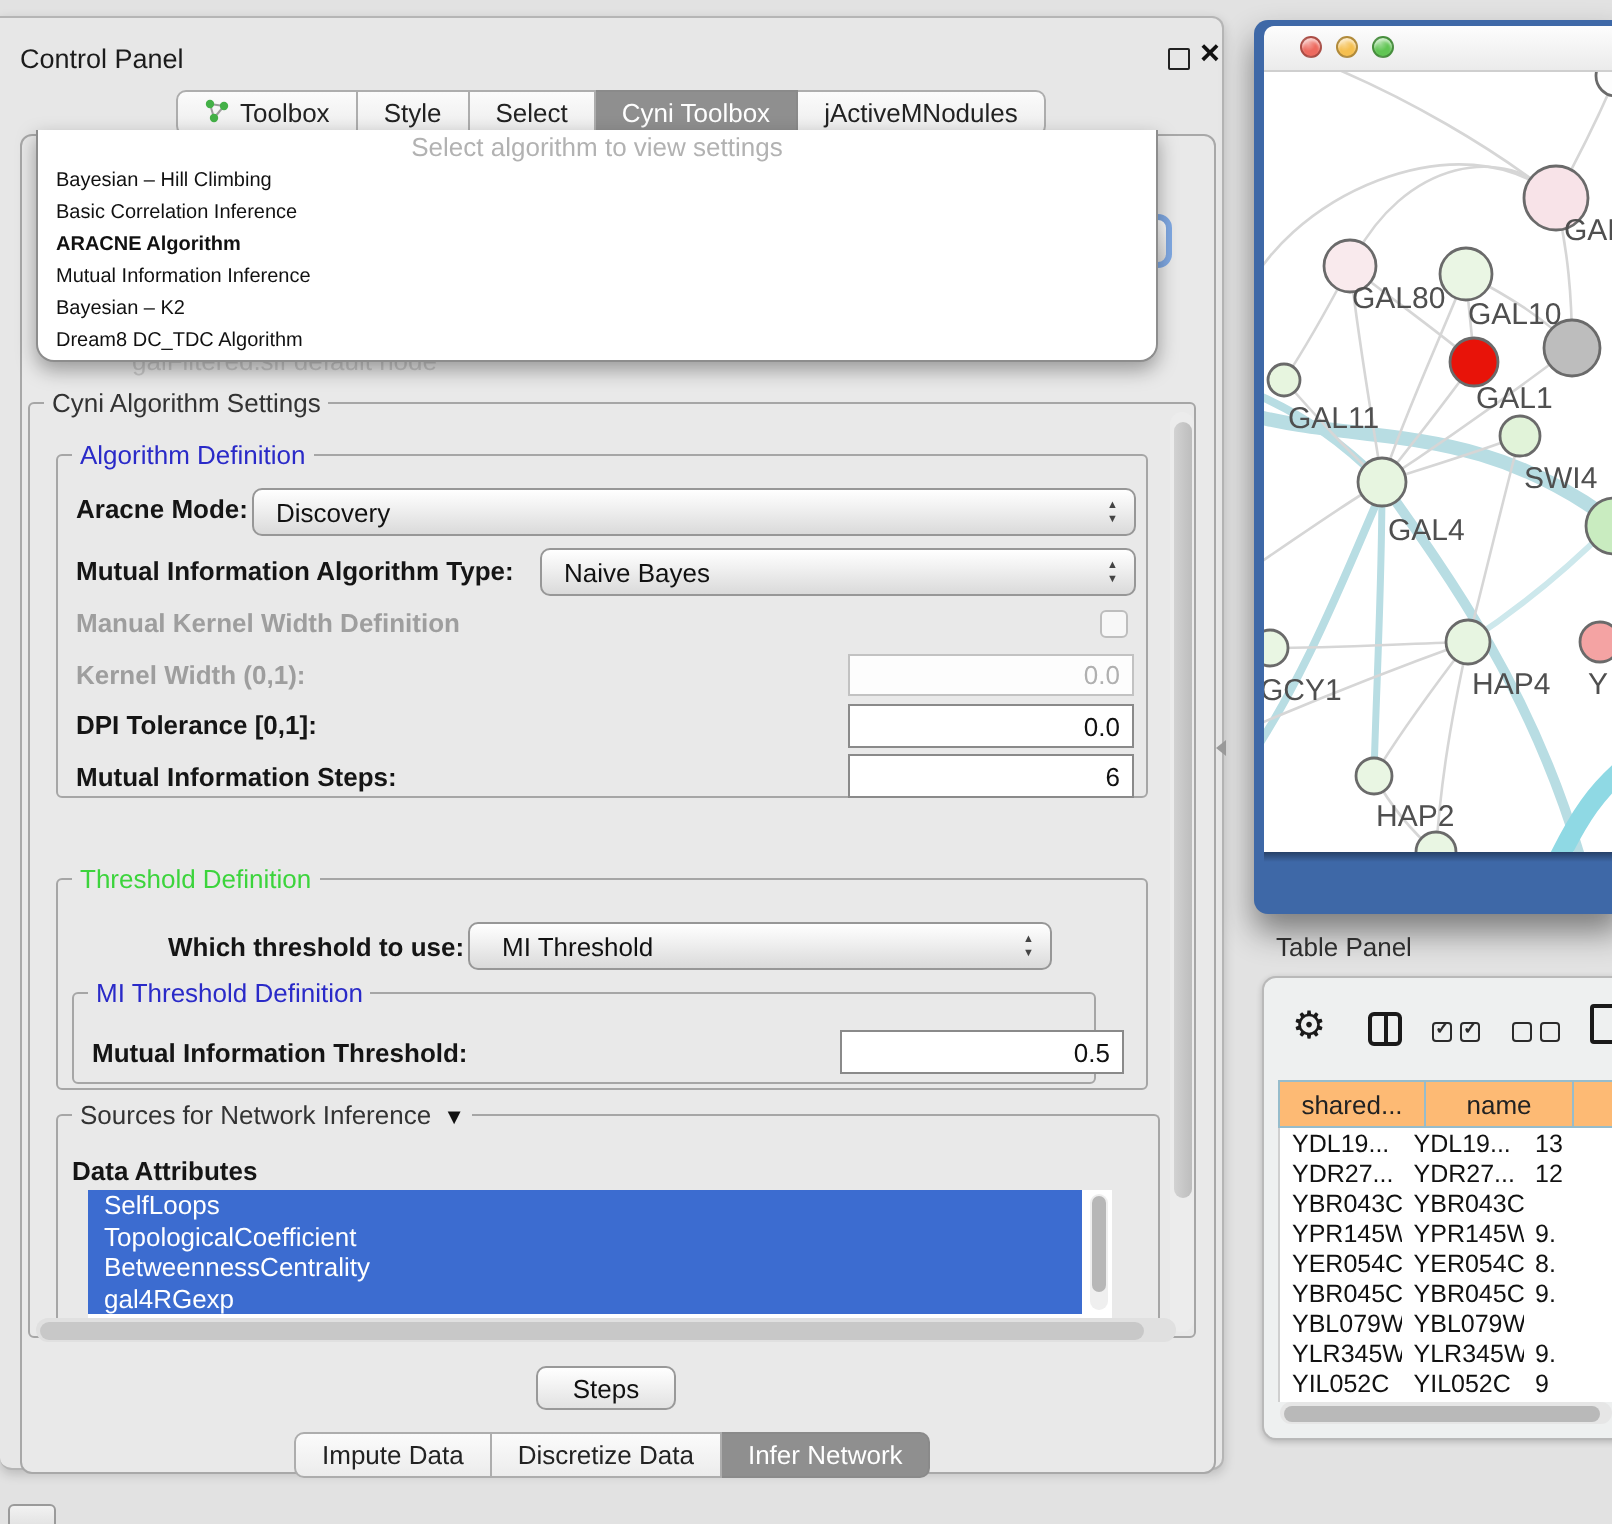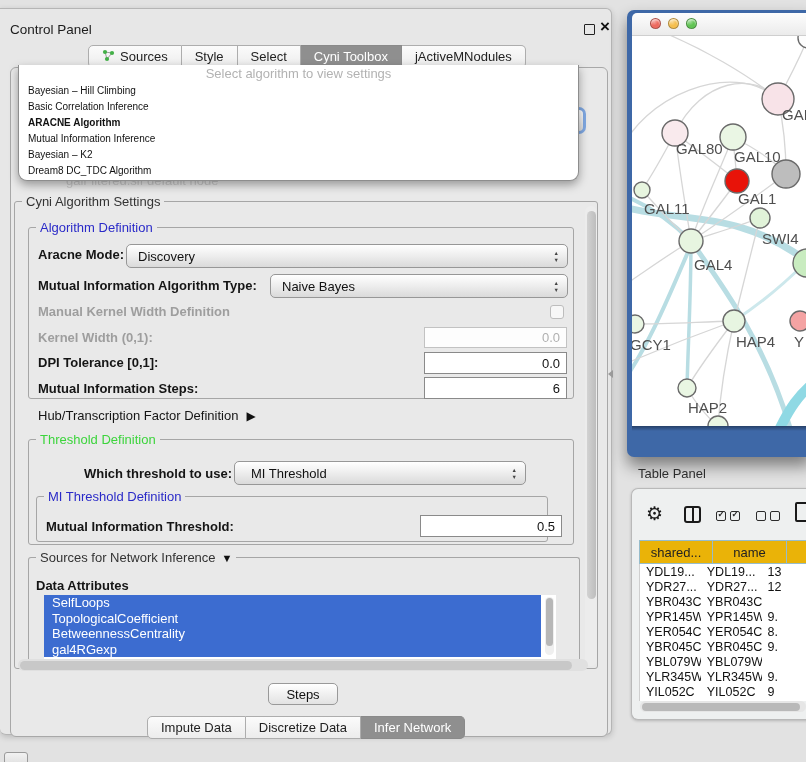--- a/index.html
+++ b/index.html
@@ -113,21 +113,21 @@
   #colsplit-icon{position:absolute;left:684px;top:506px;width:17px;height:17px;border:2px solid #1a1a1a;border-radius:3px;box-sizing:border-box;}
   #colsplit-icon::after{content:"";position:absolute;left:5.5px;top:0;width:2px;height:13px;background:#1a1a1a;}
   .cbpair{position:absolute;display:flex;gap:4px;}
   #cb-checked{left:716px;top:511px;}
   #cb-unchecked{left:756px;top:511px;}
   .cb{width:10px;height:10px;border:1.5px solid #2b2b2b;border-radius:2px;position:relative;box-sizing:border-box;}
   .cb.on::after{content:"\2713";position:absolute;left:0.5px;top:-3px;font-size:9px;color:#2b2b2b;font-weight:bold;}
   #doc-icon{position:absolute;left:795px;top:502px;width:16px;height:20px;border:2px solid #1a1a1a;border-radius:2px;background:#eef0f0;box-sizing:border-box;}
 
   #tbl-head{position:absolute;left:639px;top:540px;height:24px;display:flex;z-index:5;}
-  .tbl-hcell{box-sizing:border-box;background:#eab308;border:1px solid #96bccb;border-left:none;font-size:13px;color:#222;
+  .tbl-hcell{box-sizing:border-box;background:#fdba74;border:1px solid #96bccb;border-left:none;font-size:13px;color:#222;
     display:flex;align-items:center;justify-content:center;height:24px;}
   .tbl-hcell:first-child{border-left:1px solid #96bccb;}
   #tbl-body{position:absolute;left:639px;top:564px;width:167px;height:137px;overflow:hidden;background:#fff;border-left:1px solid #cfcfcf;}
   .tbl-row{display:flex;height:15px;align-items:center;}
   .tbl-cell{font-size:12.5px;color:#111;padding-left:6px;box-sizing:border-box;white-space:nowrap;overflow:hidden;}
   #tbl-hscroll{position:absolute;left:640px;top:701px;width:166px;height:11px;background:#e6e6e6;border-radius:6px;}
   #tbl-hthumb{position:absolute;left:2px;top:1.5px;width:158px;height:8px;background:#b9b9b9;border-radius:5px;}
 </style>
 </head>
 <body>
@@ -150,21 +150,21 @@
     <div id="top-tabs" class="tabbar">
         <div class="tab">
           <span class="tab-icon"><svg width="13" height="13" viewBox="0 0 13 13">
               <line x1="3" y1="3" x2="10" y2="4" stroke="#9c9c9c" stroke-width="1"></line>
               <line x1="3" y1="3" x2="5" y2="10" stroke="#9c9c9c" stroke-width="1"></line>
               <line x1="10" y1="4" x2="5" y2="10" stroke="#9c9c9c" stroke-width="1"></line>
               <circle cx="3" cy="3" r="2.1" fill="#43b047"></circle>
               <circle cx="10" cy="4" r="2.1" fill="#43b047"></circle>
               <circle cx="5" cy="10" r="2.1" fill="#43b047"></circle>
             </svg></span>
-          <span>Sources</span>
+          <span>Toolbox</span>
         </div>
         <div class="tab">
           <span>Style</span>
         </div>
         <div class="tab">
           <span>Select</span>
         </div>
         <div class="tab active">
           <span>Cyni Toolbox</span>
         </div>
@@ -210,23 +210,20 @@
     </div>
     <div class="lbl dis" style="left:38px;top:295px;">Manual Kernel Width Definition</div>
     <div id="chk-kernel"></div>
     <div class="lbl dis" style="left:38px;top:321px;">Kernel Width (0,1):</div>
     <div class="input disabled" style="left:424px;top:318px;width:143px;height:21px;">0.0</div>
     <div class="lbl" style="left:38px;top:346px;">DPI Tolerance [0,1]:</div>
     <div class="input" style="left:424px;top:343px;width:143px;height:22px;">0.0</div>
     <div class="lbl" style="left:38px;top:372px;">Mutual Information Steps:</div>
     <div class="input" style="left:424px;top:368px;width:143px;height:22px;">6</div>
 
-    <div class="lbl reg" style="left:38px;top:399px;">
-      <span>Hub/Transcription Factor Definition</span><span class="arrow-right">▶</span>
-    </div>
 
     <div id="grp-threshold" class="group">
       <span class="group-title t-green">Threshold Definition</span>
     </div>
     <div class="lbl" style="left:84px;top:457px;">Which threshold to use:</div>
     <div class="combo" style="left:234px;top:452px;width:292px;padding-left:16px;">
       <span>MI Threshold</span>
       <span class="arrows">
           <span>▲</span>
           <span>▼</span>

